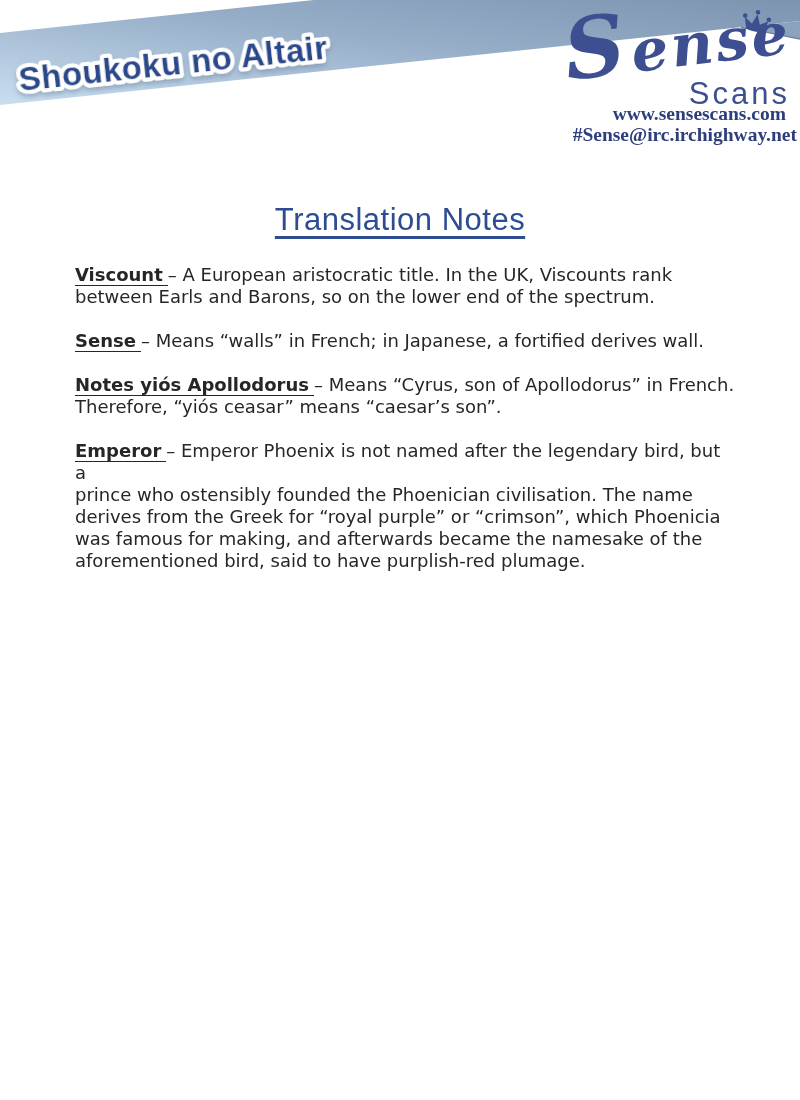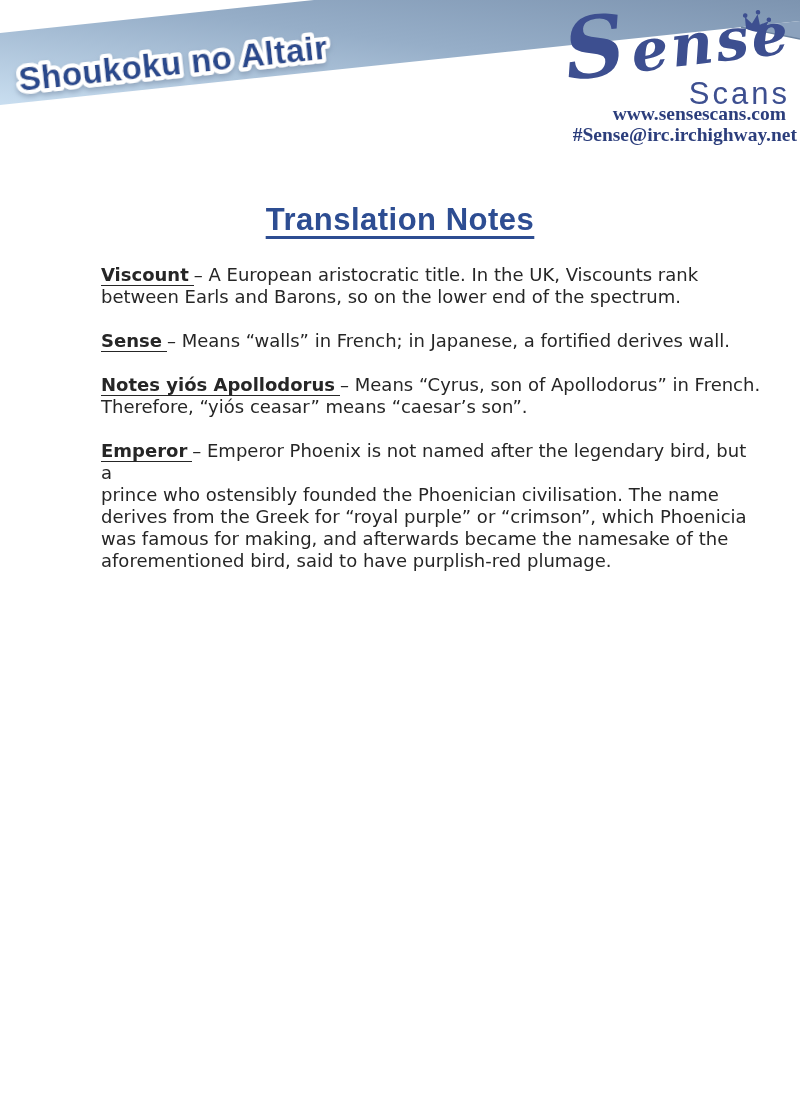--- a/index.html
+++ b/index.html
@@ -32,29 +32,29 @@
     font-family: "Liberation Serif", serif;
     font-weight: bold;
   }
 
   .content { position: absolute; top: 180px; left: 0; width: 800px; }
   .page-title {
     margin: 22px 0 26px 0;
     text-align: center;
     font-family: "Liberation Sans", sans-serif;
     font-size: 31px;
-    font-weight: bold;
+    font-weight: normal;
     color: #2d4d92;
     letter-spacing: 0.5px;
     text-decoration: underline;
     text-decoration-thickness: 3px;
     text-underline-offset: 6px;
   }
   .notes {
-    margin-left: 101px;
+    margin-left: 75px;
     width: 660px;
     font-size: 18px;
     line-height: 22px;
     color: #262626;
   }
   .note { margin: 0 0 22px 0; white-space: pre-line; }
   .note .term {
     font-weight: bold;
     border-bottom: 1.6px solid #262626;
     padding-right: 5px;

